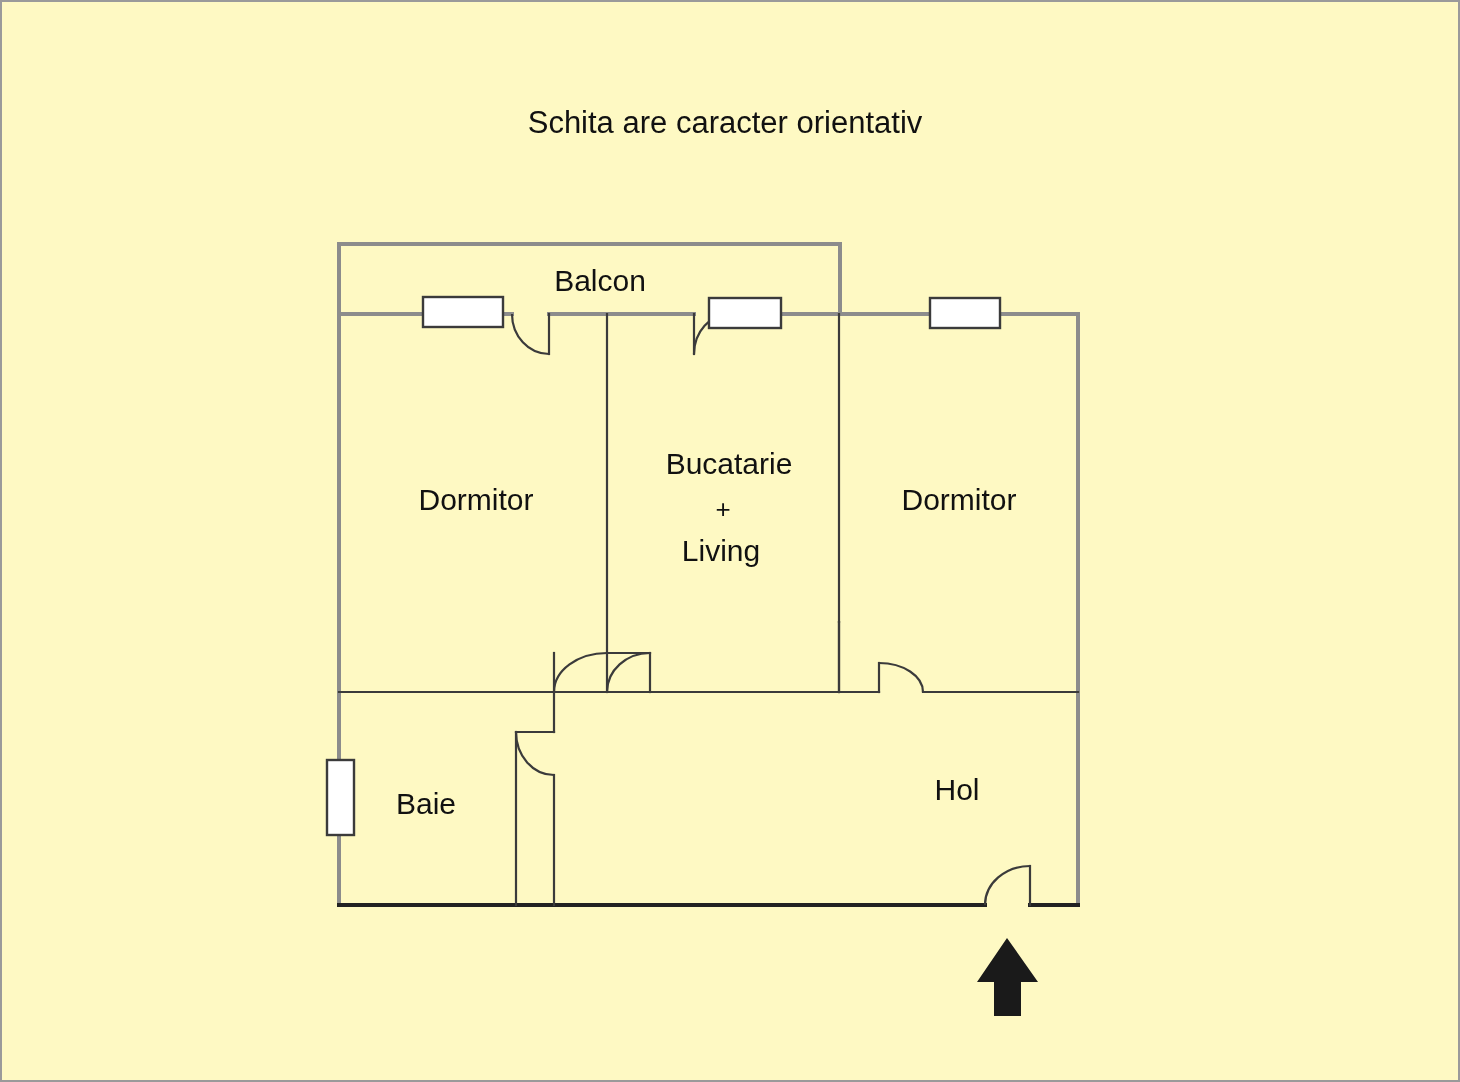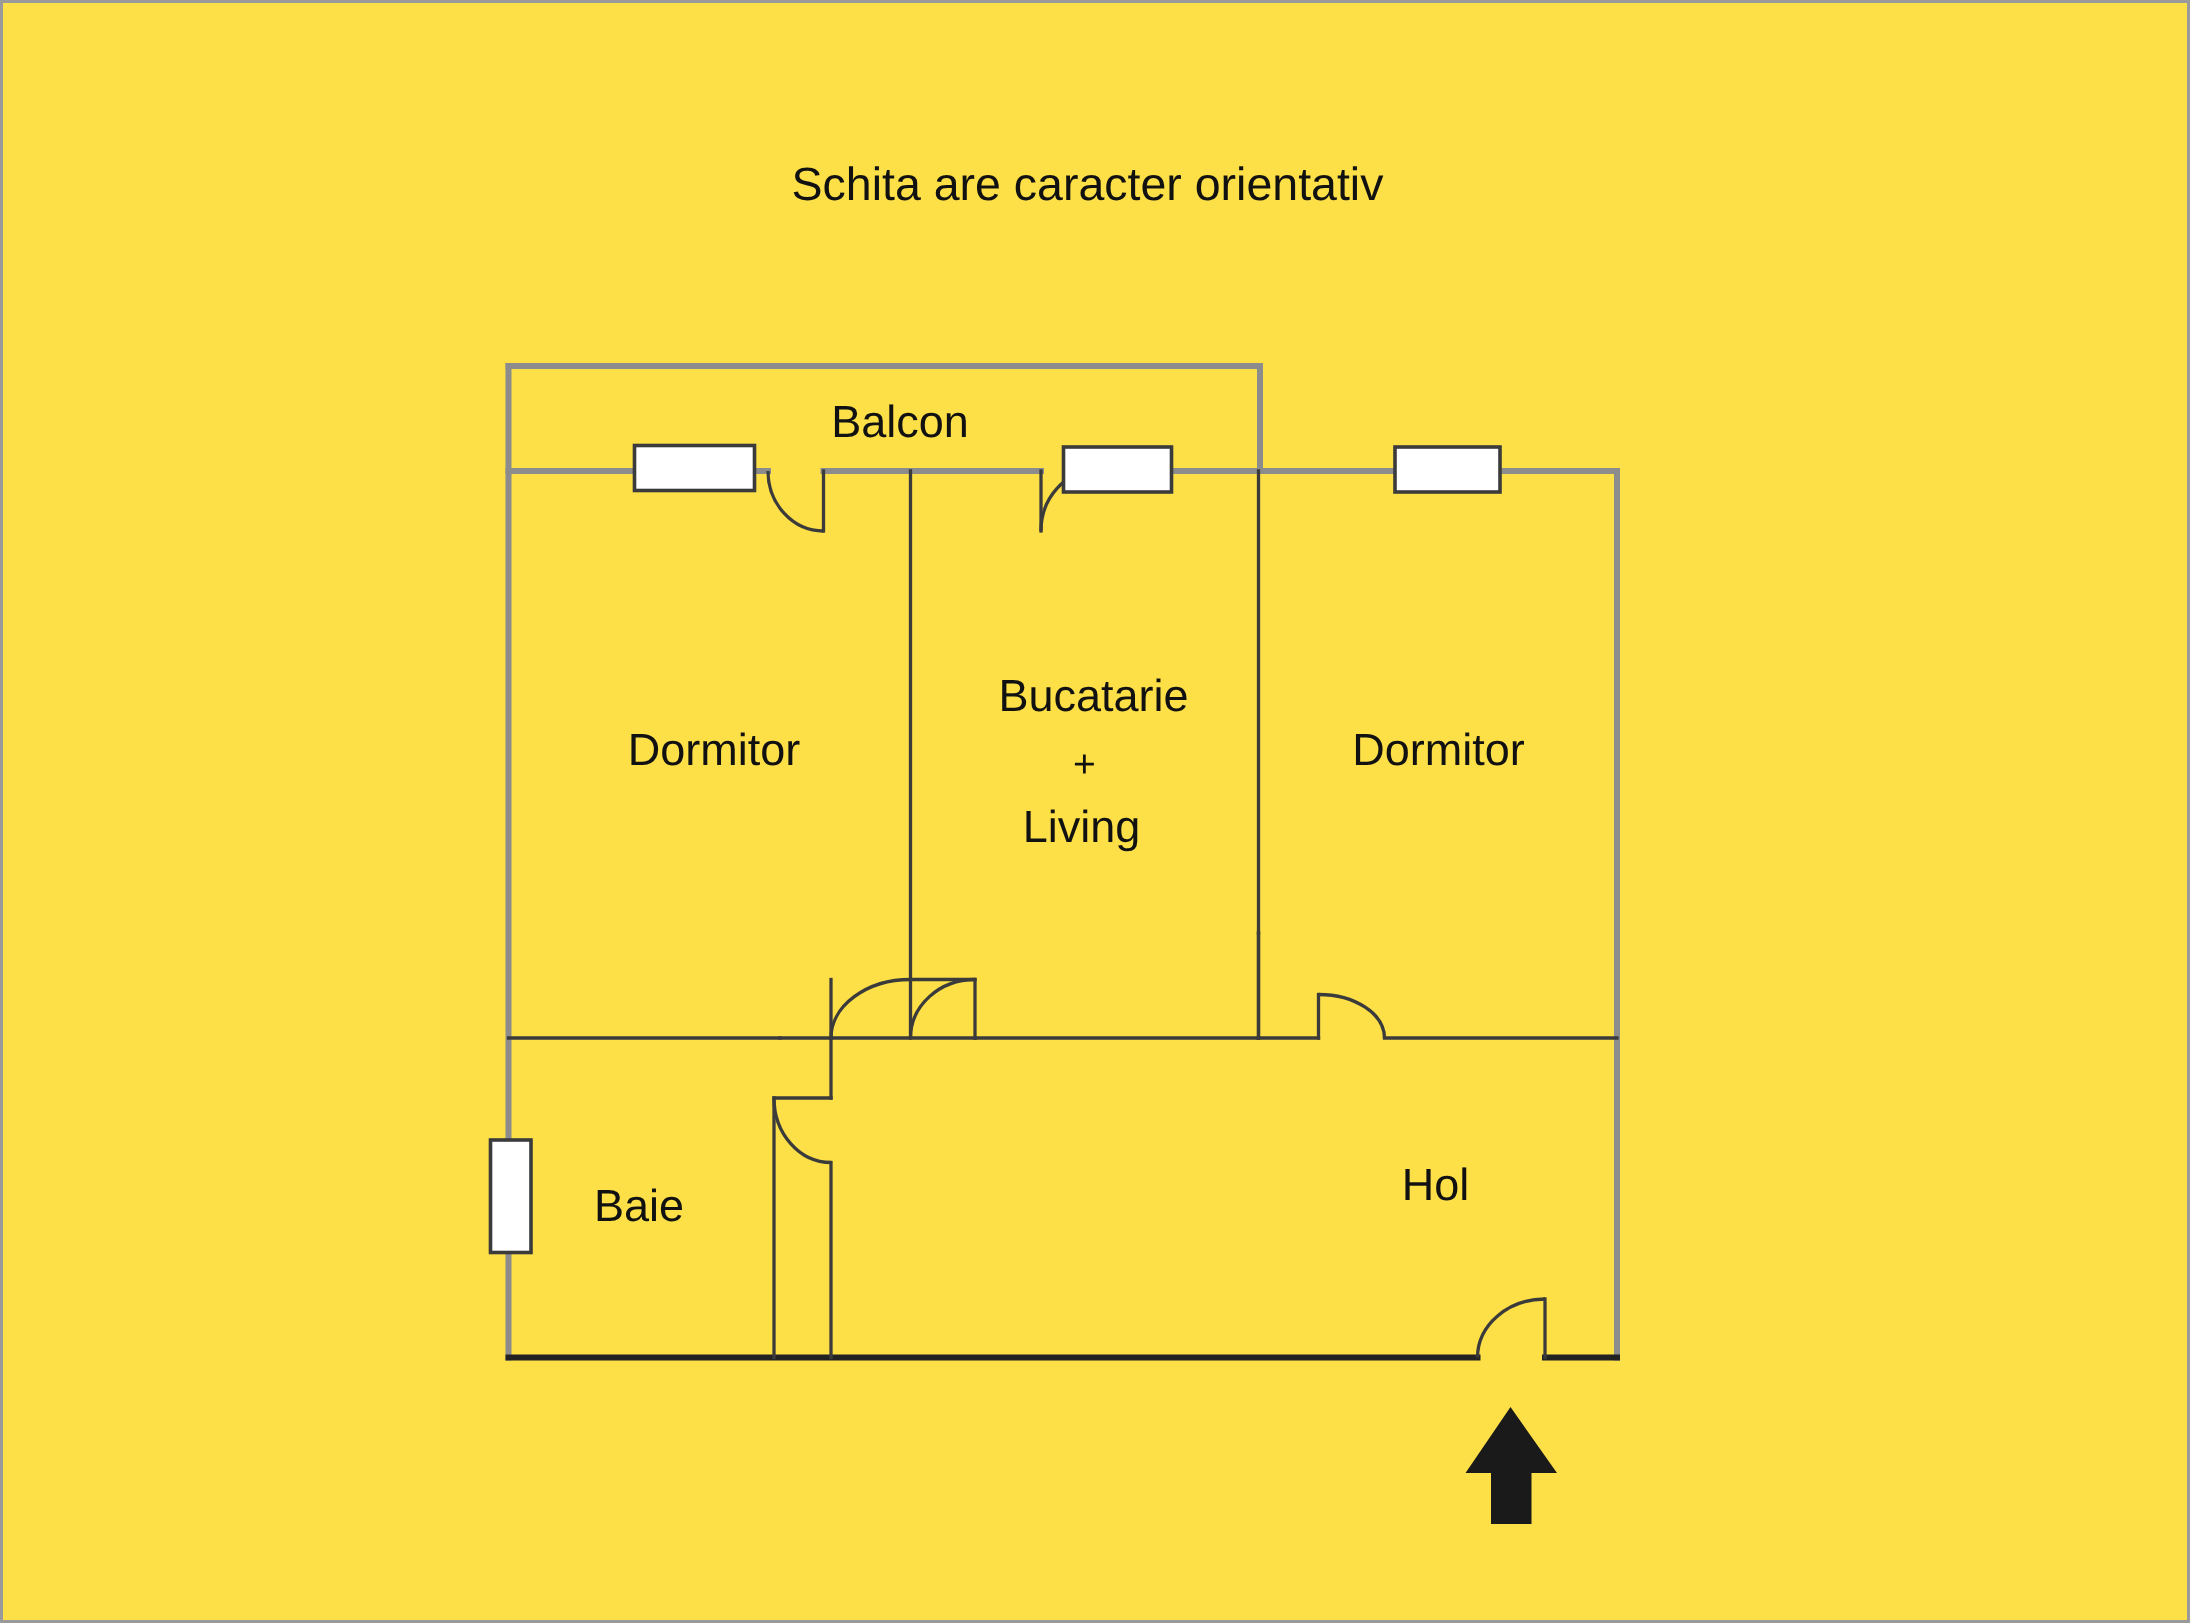--- a/index.html
+++ b/index.html
@@ -13,21 +13,21 @@
     font-family: "Liberation Sans", sans-serif;
     position: relative;
     overflow: hidden;
   }
   #page {
     position: absolute;
     left: 0;
     top: 0;
     width: 1460px;
     height: 1082px;
-    background: #fde047;
+    background: #fef9c3;
     box-sizing: border-box;
     border: 2px solid #9a9a9a;
     text-decoration: underline;
   }
   #plan-svg {
     position: absolute;
     left: 0;
     top: 0;
     width: 1460px;
     height: 1082px;

